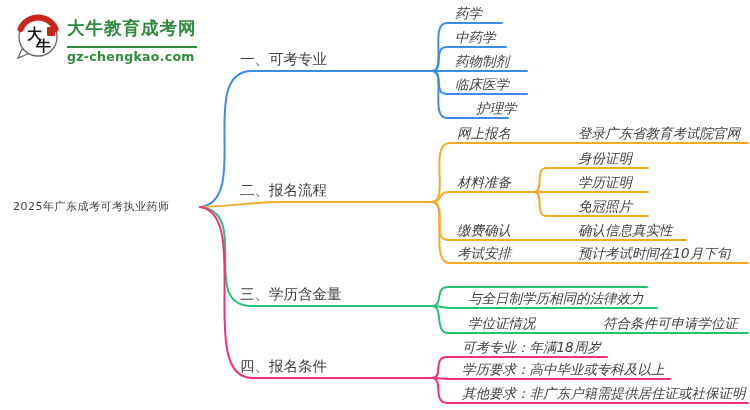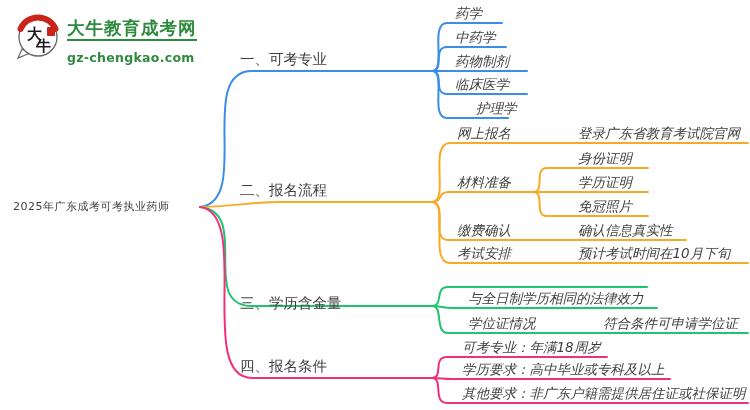--- a/index.html
+++ b/index.html
@@ -26,25 +26,25 @@
     position:absolute;font-size:13.5px;line-height:17px;color:var(--text);white-space:nowrap;font-style:italic;
   }
 
   
   .logo{position:absolute;left:14px;top:12px;display:flex;align-items:flex-start;}
   .logo-icon{width:48px;height:48px;}
   .logo-txt{margin-left:5px;padding-top:6px;}
   .logo-name{
     font-size:17.5px;font-weight:bold;color:var(--logo-green);
     letter-spacing:1px;line-height:20px;white-space:nowrap;
-    border-bottom:2px solid var(--logo-green);padding-bottom:1px;text-align:right;
+    border-bottom:2px solid var(--logo-green);padding-bottom:8px;text-align:right;
   }
   .logo-url{
     font-size:12.5px;font-weight:bold;color:var(--logo-green);
-    line-height:15px;margin-top:9px;white-space:nowrap;letter-spacing:.3px;
+    line-height:15px;margin-top:1px;white-space:nowrap;letter-spacing:.3px;
   }
 </style>
 </head>
 <body>
 
 <div class="stage">
 
   <svg class="lines" width="750" height="410" viewBox="0 0 750 410" aria-hidden="true">
     <g>
       <path class="st-blue" d="M200,207 C252,202 196,71 252,71 L432,71"></path>
@@ -107,21 +107,21 @@
   <div class="node" style="left:578px;top:125px">登录广东省教育考试院官网</div>
   <div class="node" style="left:457px;top:174px">材料准备</div>
   <div class="node" style="left:578px;top:150px">身份证明</div>
   <div class="node" style="left:578px;top:174px">学历证明</div>
   <div class="node" style="left:578px;top:198px">免冠照片</div>
   <div class="node" style="left:457px;top:222px">缴费确认</div>
   <div class="node" style="left:578px;top:222px">确认信息真实性</div>
   <div class="node" style="left:457px;top:245px">考试安排</div>
   <div class="node" style="left:578px;top:245px">预计考试时间在10月下旬</div>
 
-  <div class="main-label" style="top:294px">三、学历含金量</div>
+  <div class="main-label" style="top:285px">三、学历含金量</div>
   <div class="node" style="left:468px;top:290px">与全日制学历相同的法律效力</div>
   <div class="node" style="left:468px;top:315px">学位证情况</div>
   <div class="node" style="left:603px;top:315px">符合条件可申请学位证</div>
 
   <div class="main-label" style="top:357px">四、报名条件</div>
   <div class="node" style="left:462px;top:339px">可考专业：年满18周岁</div>
   <div class="node" style="left:462px;top:361px">学历要求：高中毕业或专科及以上</div>
   <div class="node" style="left:462px;top:385px">其他要求：非广东户籍需提供居住证或社保证明</div>
 
 </div>

